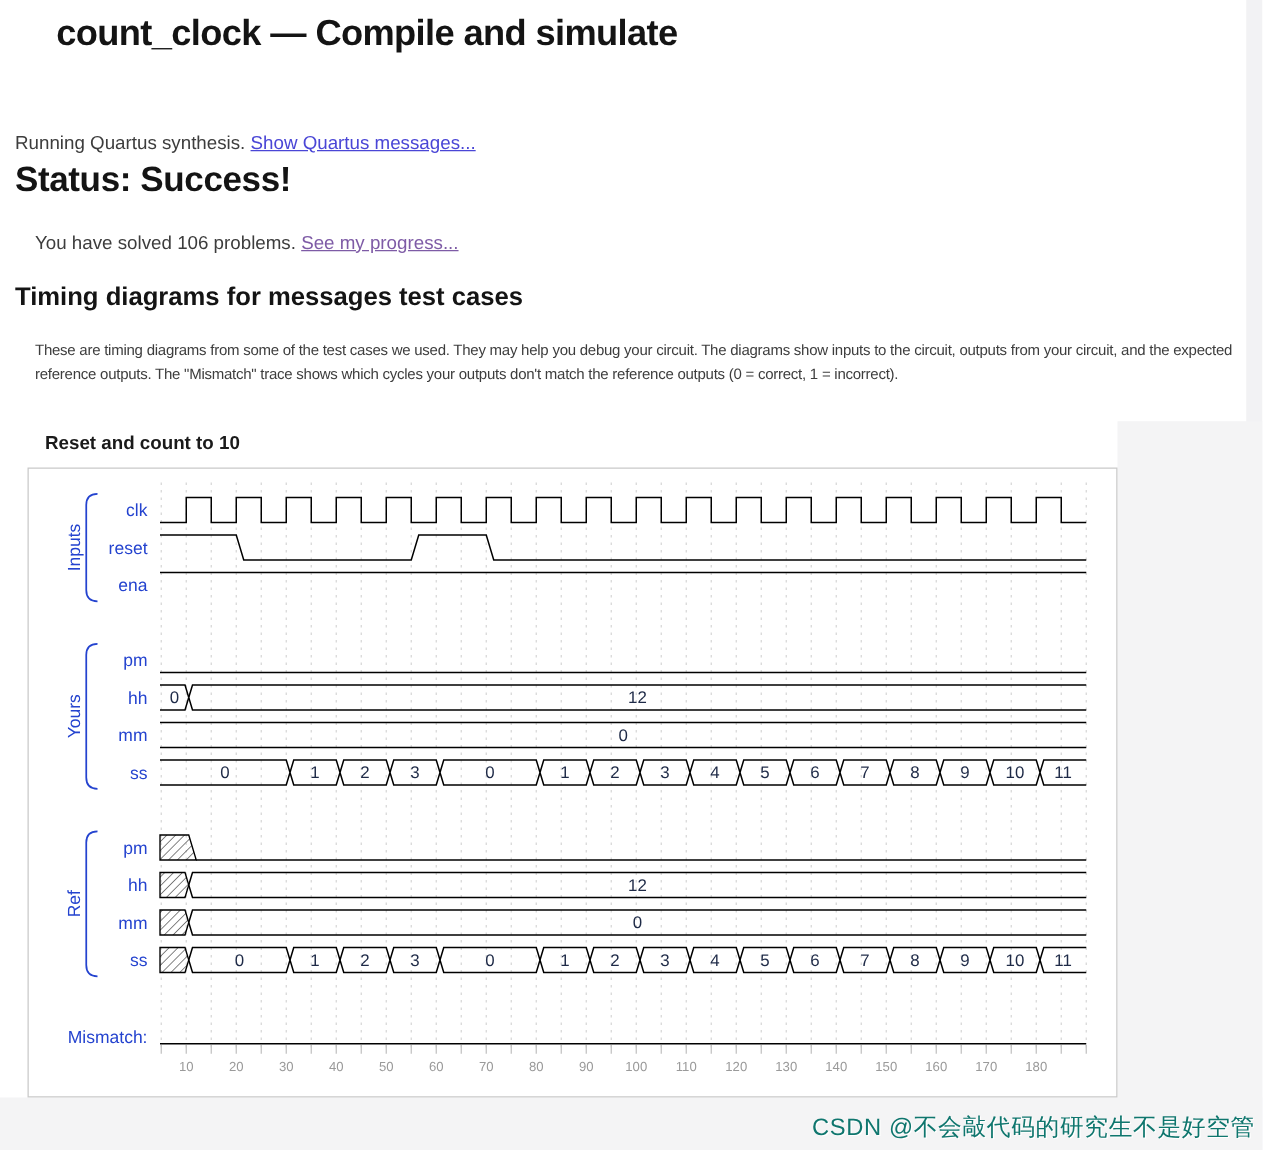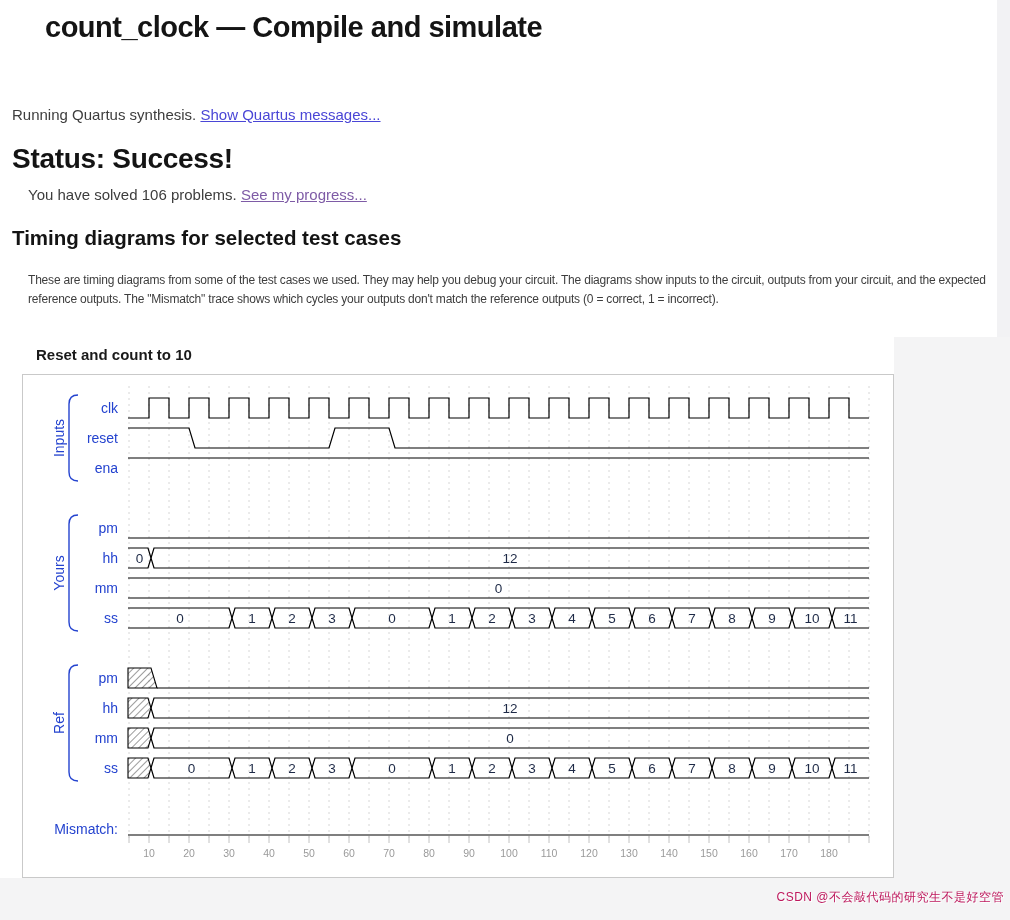--- a/index.html
+++ b/index.html
@@ -7,27 +7,27 @@
               font-family:"Liberation Sans", sans-serif; color:#3d3d3d; position:relative; }
   .abs { position:absolute; }
   
   .gray-right  { left:997px; top:0; width:13px; height:920px; background:#f2f2f4; }
   .gray-side   { left:894px; top:337px; width:116px; height:583px; background:#f4f4f5; }
   .gray-bottom { left:0; top:878px; width:1010px; height:42px; background:#f4f4f5; }
   h1.page-title { left:12px; top:11px; font-size:29px; font-weight:bold; color:#141414; letter-spacing:-0.5px;margin-left:33px; }
   .log { left:12px; top:61px; font-size:15px; line-height:19.3px; color:#3d3d3d;margin-top:44px; }
   .log a, .progress a { color:#4a46d6; text-decoration:underline; cursor:pointer; }
   .progress a.visited { color:#7e5ba6; }
-  h2.status-title { left:12px; top:143px; font-size:28px; font-weight:bold; color:#141414; letter-spacing:-0.3px; }
+  h2.status-title { left:12px; top:128px; font-size:28px; font-weight:bold; color:#141414; letter-spacing:-0.3px; }
   .progress { left:28px; top:186px; font-size:15px; }
   h3.section-title { left:12px; top:226px; font-size:20.5px; font-weight:bold; color:#141414; }
   .description { left:28px; top:271px; width:972px; font-size:12px; line-height:19.2px; letter-spacing:-0.2px; }
   .testcase-title { left:36px; top:346px; font-size:15px; font-weight:bold; color:#1a1a1a; }
   .panel { left:22px; top:374px; width:872px; height:504px; background:#ffffff; border:1px solid #c9c9c9; }
-  .watermark { top:889px; right:6px; font-size:12px; color:#be185d; letter-spacing:0.5px;
+  .watermark { top:889px; right:6px; font-size:19px; color:#0f766e; letter-spacing:0.5px;
                text-shadow:1px 1px 0 #ffffff; }
 </style>
 </head>
 <body>
 
 <div class="abs gray-right"></div>
 <div class="abs gray-side"></div>
 <div class="abs gray-bottom"></div>
 
 <h1 class="abs page-title">count_clock — Compile and simulate</h1>
@@ -35,21 +35,21 @@
 <div class="abs log">
   <div><span>Running Quartus synthesis. </span><a>Show Quartus messages...</a></div>
 </div>
 
 <h2 class="abs status-title">Status: Success!</h2>
 
 <div class="abs progress">
   <span>You have solved 106 problems. </span><a class="visited">See my progress...</a>
 </div>
 
-<h3 class="abs section-title">Timing diagrams for selected test cases</h3>
+<h3 class="abs section-title">Timing diagrams for messages test cases</h3>
 
 <p class="abs description">These are timing diagrams from some of the test cases we used. They may help you debug your circuit. The diagrams show inputs to the circuit, outputs from your circuit, and the expected reference outputs. The "Mismatch" trace shows which cycles your outputs don't match the reference outputs (0 = correct, 1 = incorrect).</p>
 
 <div class="abs testcase-title">Reset and count to 10</div>
 
 <div class="abs panel">
   <div id="wave"><svg width="869" height="501" viewBox="0 0 869 501" xmlns="http://www.w3.org/2000/svg">
         <defs>
           <pattern id="hx" width="5" height="5" patternUnits="userSpaceOnUse" patternTransform="rotate(45)">
             <line x1="0" y1="0" x2="0" y2="5" stroke="#3a3a3a" stroke-width="1"></line>

